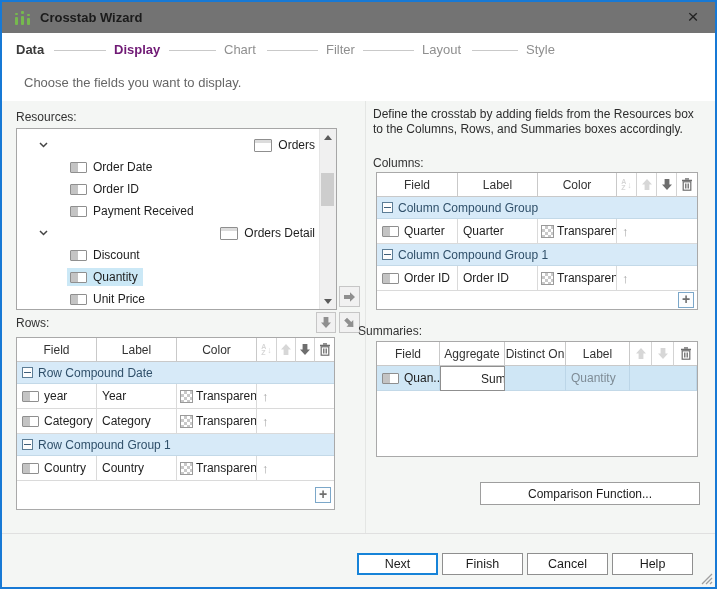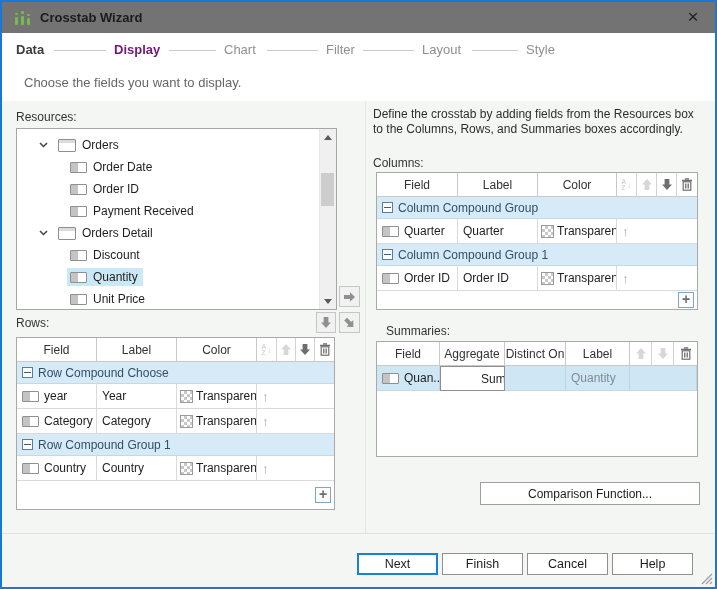--- a/index.html
+++ b/index.html
@@ -29,21 +29,21 @@
   .v-divider { position:absolute; left:363px; top:99px; height:433px; width:1px; background:#e4e6e4; }
   .footer-divider { position:absolute; left:0; right:0; top:531px; height:1px; background:#e0e0e0; }
 
   .sec-label { position:absolute; font-size:12px; color:#333; }
 
   
   .res-box { position:absolute; left:14px; top:126px; width:321px; height:182px; box-sizing:border-box;
     background:#fff; border:1px solid #a6a6a6; }
   .tree { position:absolute; top:0; left:0; right:16px; bottom:0; padding-top:5px; overflow:hidden; }
   .tree-row { height:22px; display:flex; align-items:center; }
-  .lvl0 { padding-left:22px; } .lvl1 { padding-left:50px; }
+  .lvl0 { padding-left:22px;justify-content:space-between; } .lvl1 { padding-left:50px; }
   .chev { width:16px; display:flex; align-items:center; }
   .node { display:flex; align-items:center; gap:6px; padding:2px 5px 2px 3px; }
   .node.selected { background:#cbe8f6; }
   .node-label { color:#1e1e1e; white-space:nowrap; }
   .table-icon { width:18px; height:13px; box-sizing:border-box; border:1px solid #8f8f8f; border-radius:1px;
     background:linear-gradient(#dcdcdc 0 3px, #fff 3px); }
   .field-icon { width:17px; height:11px; box-sizing:border-box; border:1px solid #8f8f8f; border-radius:1px;
     background:linear-gradient(to right, #c4c4c4 0 7px, #fff 7px); flex:none; }
   .rscroll { position:absolute; top:0; right:0; bottom:0; width:16px; background:#f0f0f0; border-left:1px solid #e5e5e5; }
   .sb-arrow { position:absolute; left:0; width:16px; height:16px; display:flex; align-items:center; justify-content:center; }
@@ -257,21 +257,21 @@
             <path d="M1 2.5h10M4 .8h4" stroke="currentColor" stroke-width="1.3" fill="none"></path>
             <rect x="2.2" y="3.8" width="7.6" height="8.4" fill="none" stroke="currentColor" stroke-width="1.2"></rect>
             <path d="M4.5 5.5v5M6 5.5v5M7.5 5.5v5" stroke="currentColor" stroke-width="0.9"></path>
           </svg>
       </div>
     </div>
     <div class="grow ggroup" style="height:22px;">
       <span class="collapse-box">
           <span class="minus"></span>
         </span>
-      <span>Row Compound Choose</span>
+      <span>Row Compound Date</span>
     </div>
     <div class="grow" style="height:25px;">
       <div class="dc" style="width:80px;">
           <span class="field-icon"></span>
           <span>year</span>
         </div>
       <div class="dc" style="width:80px;">
           <span>Year</span>
         </div>
       <div class="dc" style="width:80px; padding-left:3px; gap:3px;">
@@ -403,21 +403,21 @@
         </div>
       <div class="dc arrow-cell" style="width:80px;">
           <span>↑</span>
         </div>
     </div>
     <div class="grow gfoot" style="height:18px;">
       <span class="plus-btn">+</span>
     </div>
   </div>
 
-  <span class="sec-label" style="left:384px; top:322px;">Summaries:</span>
+  <span class="sec-label" style="left:356px; top:322px;">Summaries:</span>
 
   <div class="grid" style="left:374px; top:339px; width:322px; height:116px;">
     <div class="grow" style="height:24px;">
       <div class="hc" style="width:63px;">Field</div>
       <div class="hc" style="width:65px;">Aggregate</div>
       <div class="hc" style="width:61px;">Distinct On</div>
       <div class="hc" style="width:64px;">Label</div>
       <div class="ic dis" style="width:22px;">
         <svg width="12" height="13" viewBox="0 0 12 13">
             <path d="M6 1 L11 6.5 H8.4 V12 H3.6 V6.5 H1 Z" fill="currentColor"></path>

